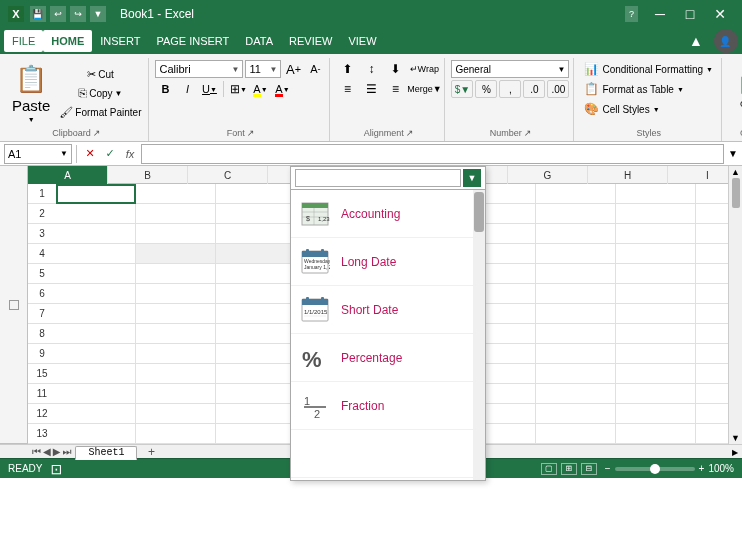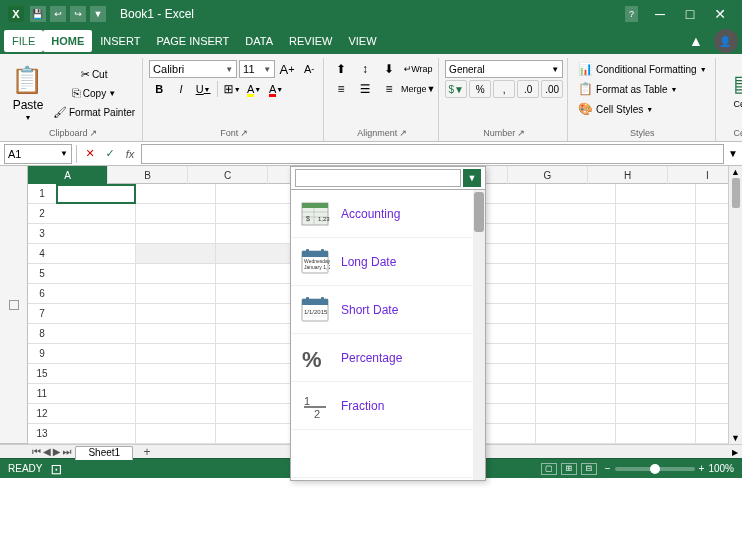--- a/index.html
+++ b/index.html
@@ -257,21 +257,21 @@
       cursor: pointer;
       border-bottom: 1px solid #f0f0f0;
       height: 48px;
     }
     .dropdown-item-icon {
       width: 32px; height: 32px;
       display: flex; align-items: center; justify-content: center;
       font-size: 18px; color: #444;
       flex-shrink: 0;
     }
-    .dropdown-item-label { font-size: 12px; color: #6d28d9; }
+    .dropdown-item-label { font-size: 12px; color: #be185d; }
     .scrollbar-track {
       position: absolute;
       right: 0; top: 0; bottom: 0;
       width: 12px;
       background: #f0f0f0;
     }
     .scrollbar-thumb {
       position: absolute;
       right: 1px; top: 2px;
       width: 10px; height: 40px;
@@ -306,20 +306,21 @@
     .sheet-tab {
       height: 20px;
       padding: 0 12px;
       background: #d8d8d8;
       border: 1px solid #aaa;
       border-bottom: none;
       font-size: 11px;
       display: flex; align-items: center;
       cursor: pointer;
       border-radius: 2px 2px 0 0;
+      font-family: Liberation Mono, monospace;
     }
     .sheet-tab.active {
       background: #fff;
       border-bottom: 1px solid #fff;
       margin-bottom: -1px;
     }
     .sheet-tab-add {
       width: 20px; height: 20px;
       display: flex; align-items: center; justify-content: center;
       font-size: 14px; cursor: pointer; color: #555; margin-left: 4px;
@@ -371,21 +372,21 @@
   <div class="title-ctrl" style="color:#fff;">▲</div>
   <div style="width:24px;height:24px;background:#555;border-radius:50%;display:flex;align-items:center;justify-content:center;color:#fff;font-size:10px;margin-left:4px;">👤</div>
 </div>
 
 <div class="ribbon">
 
   <div class="ribbon-group">
     <div class="ribbon-group-content">
       <div class="btn-large">
         <div class="icon-box" style="font-size:26px;color:#217346;">📋</div>
-        <span style="font-size:12px;">Paste</span>
+        <span style="font-size:15px;">Paste</span>
         <span style="font-size:7px;">▼</span>
       </div>
       <div class="clipboard-right">
         <div class="btn-small" style="gap:2px;padding:1px 3px;font-size:11px;">✂ <span style="font-size:10px;">Cut</span></div>
         <div class="btn-small" style="gap:2px;padding:1px 3px;font-size:11px;">⎘ <span style="font-size:10px;">Copy</span> <span style="font-size:8px;">▼</span></div>
         <div class="btn-small" style="gap:2px;padding:1px 3px;font-size:11px;">🖌 <span style="font-size:10px;">Format Painter</span></div>
       </div>
     </div>
     <div class="ribbon-group-label">
       <span>Clipboard</span>

